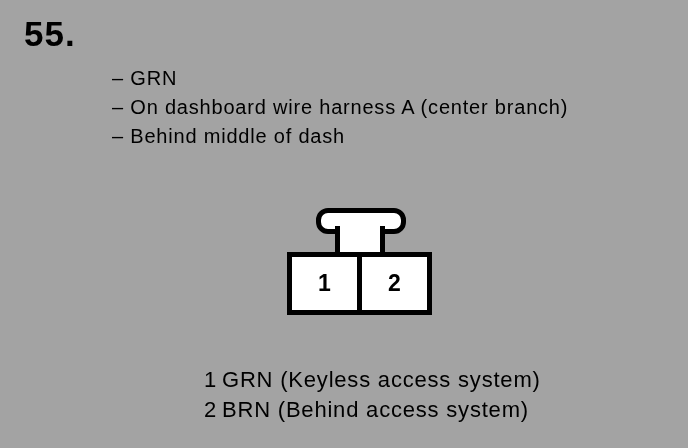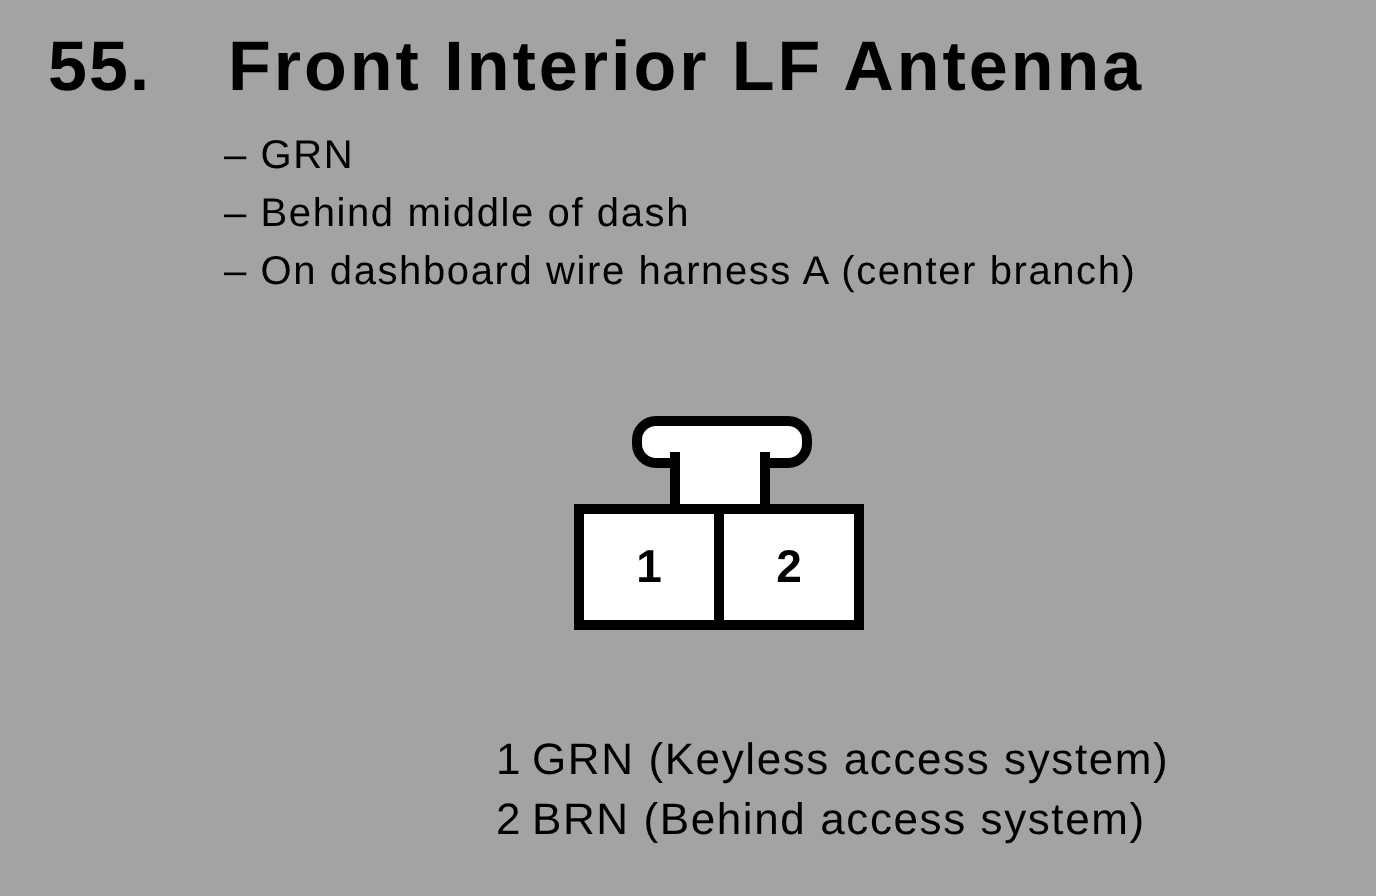--- a/index.html
+++ b/index.html
@@ -104,41 +104,39 @@
 
   
   .legend {
     position: absolute;
     left: 204px;
     top: 365px;
     font-size: 22px;
     line-height: 29.5px;
     letter-spacing: 0.8px;
     white-space: nowrap;
-    margin-left: 44px;
   }
   .legend-row { display: block; }
   .legend-pin {
     display: inline-block;
     min-width: 18px;
   }
 </style>
 </head>
 <body>
 
 <div class="page">
 
   <div class="item-number">55.</div>
 
-  <div class="page-title">Front Interior LF Antenna</div>
 
   <div class="notes">
     <div>– GRN</div>
+    <div>– On dashboard wire harness A (center branch)</div>
     <div>– Behind middle of dash</div>
-    <div>– On dashboard wire harness A (center branch)</div>
   </div>
 
   <div class="connector">
     <div class="conn-latch"></div>
     <div class="conn-neck"></div>
     <div class="conn-body">
       <div class="conn-cell">
         <span>1</span>
       </div>
       <div class="conn-cell second">

